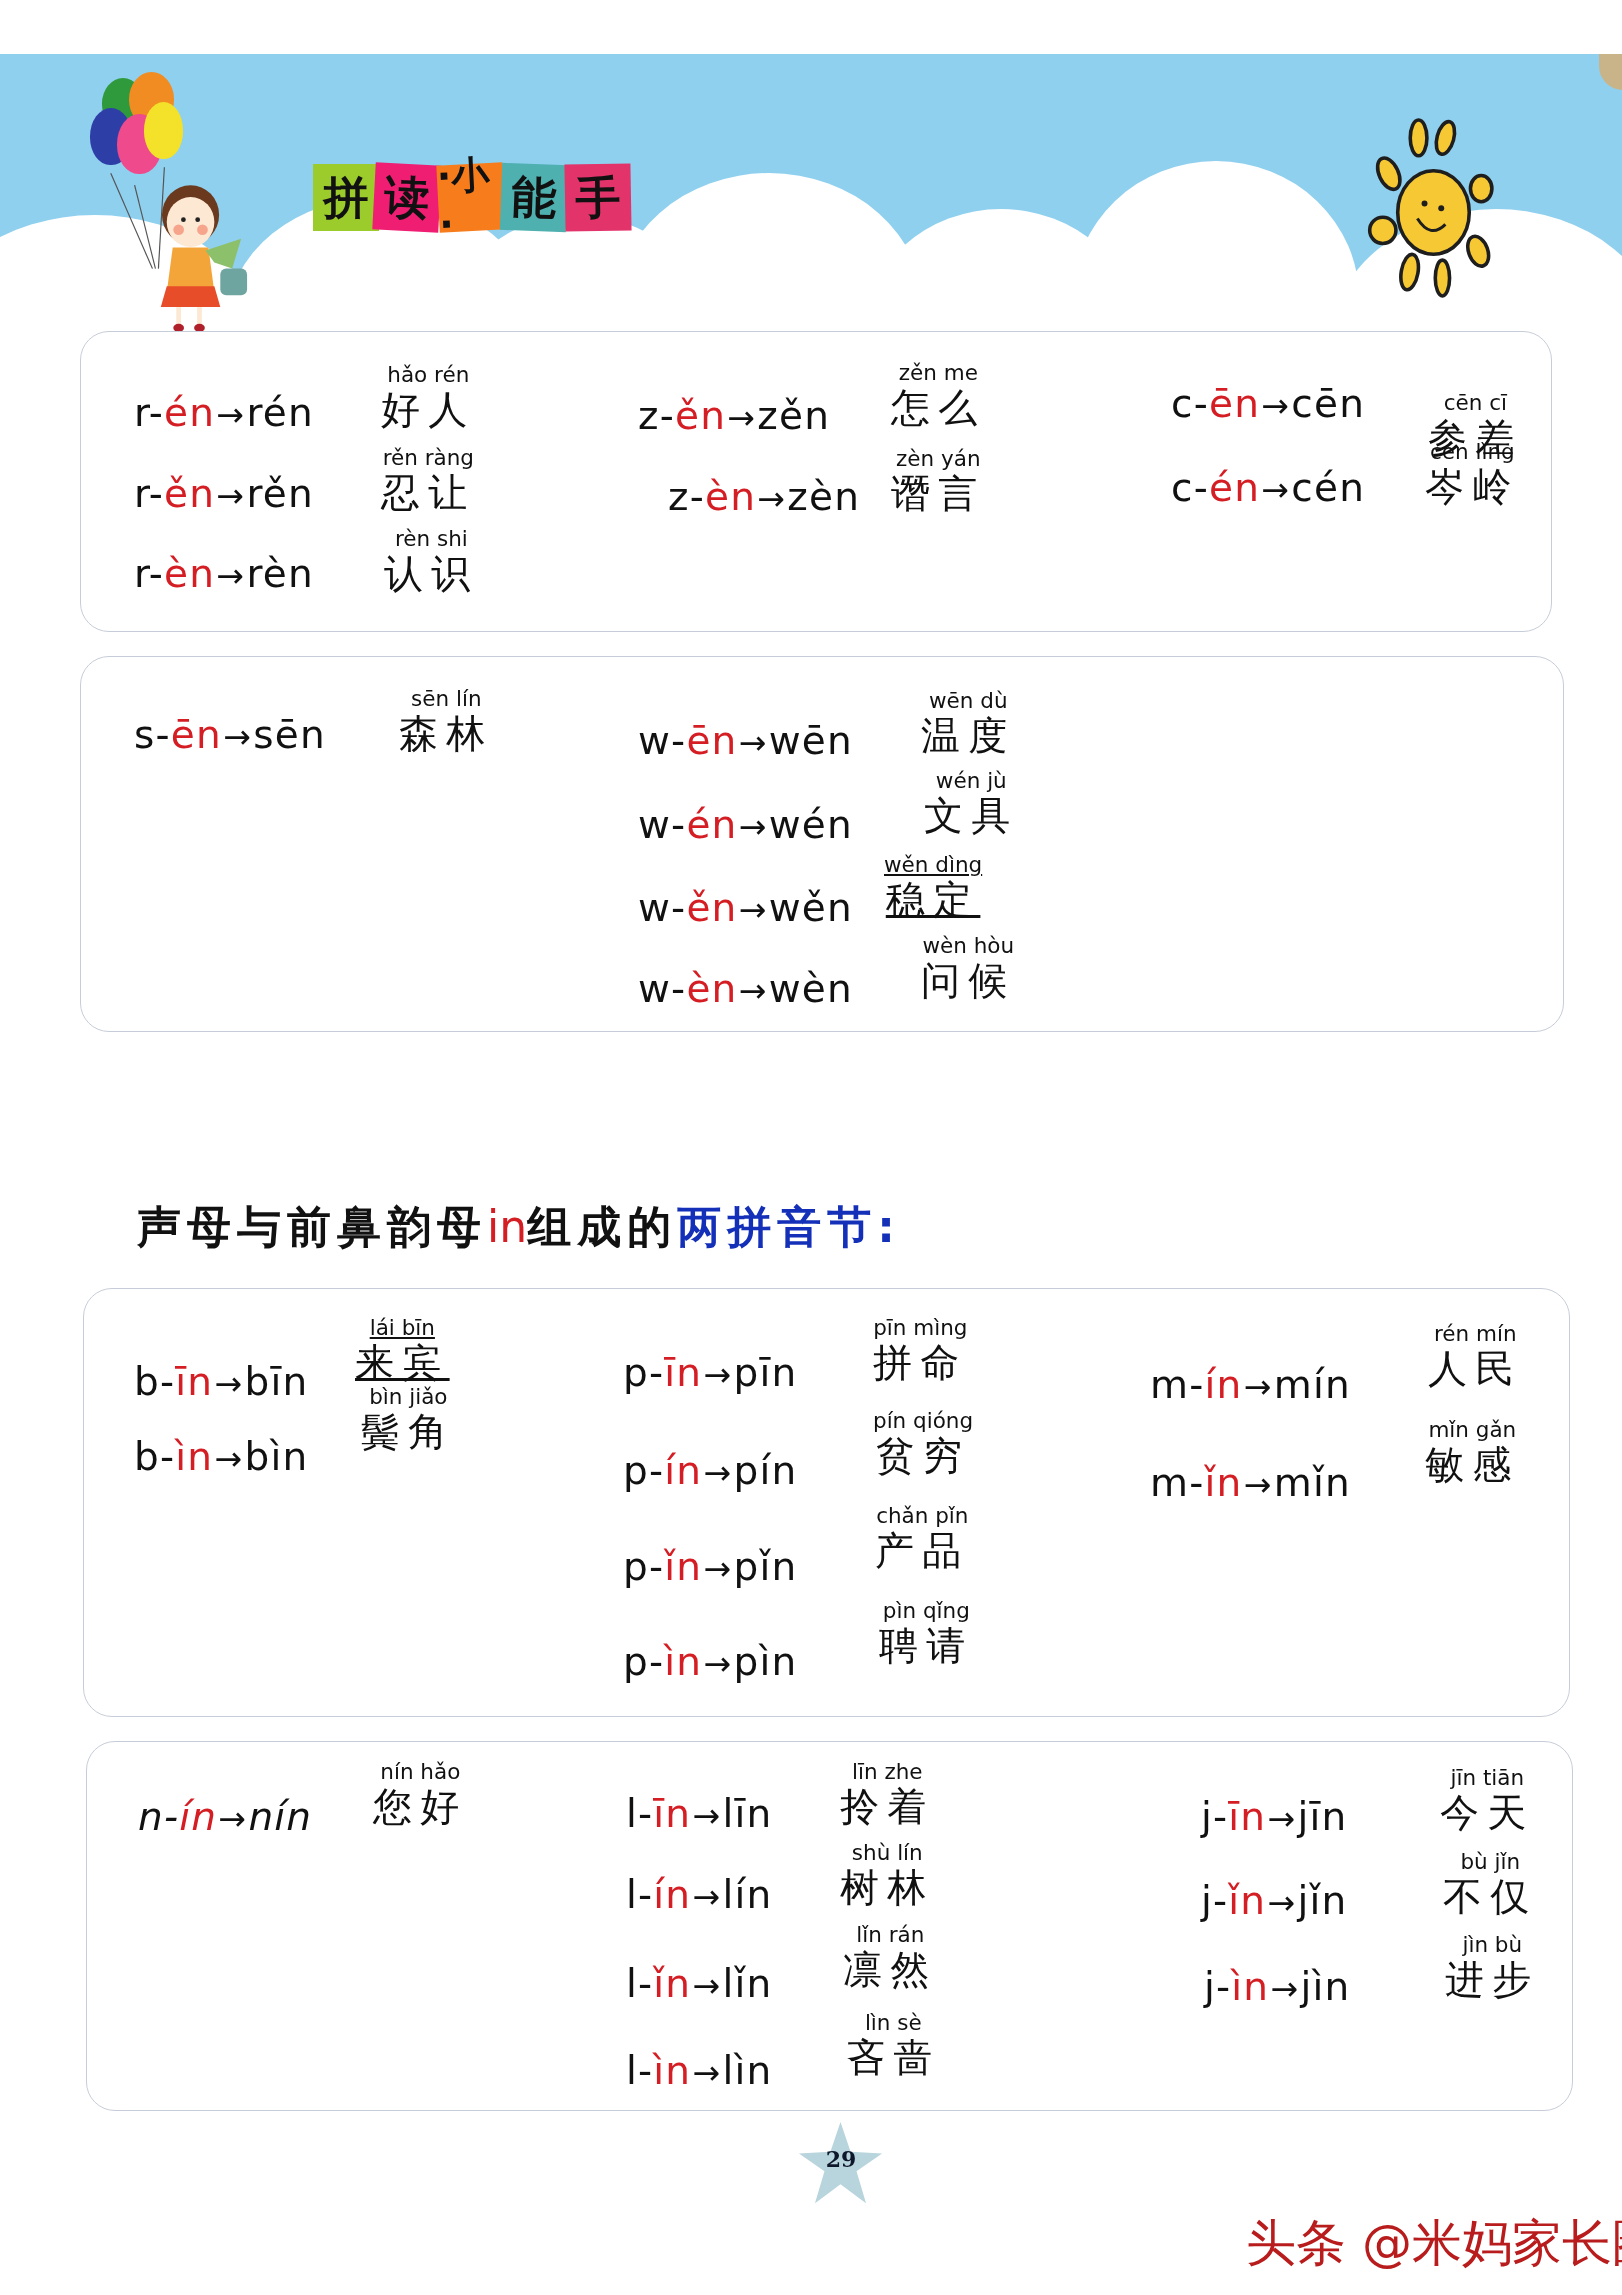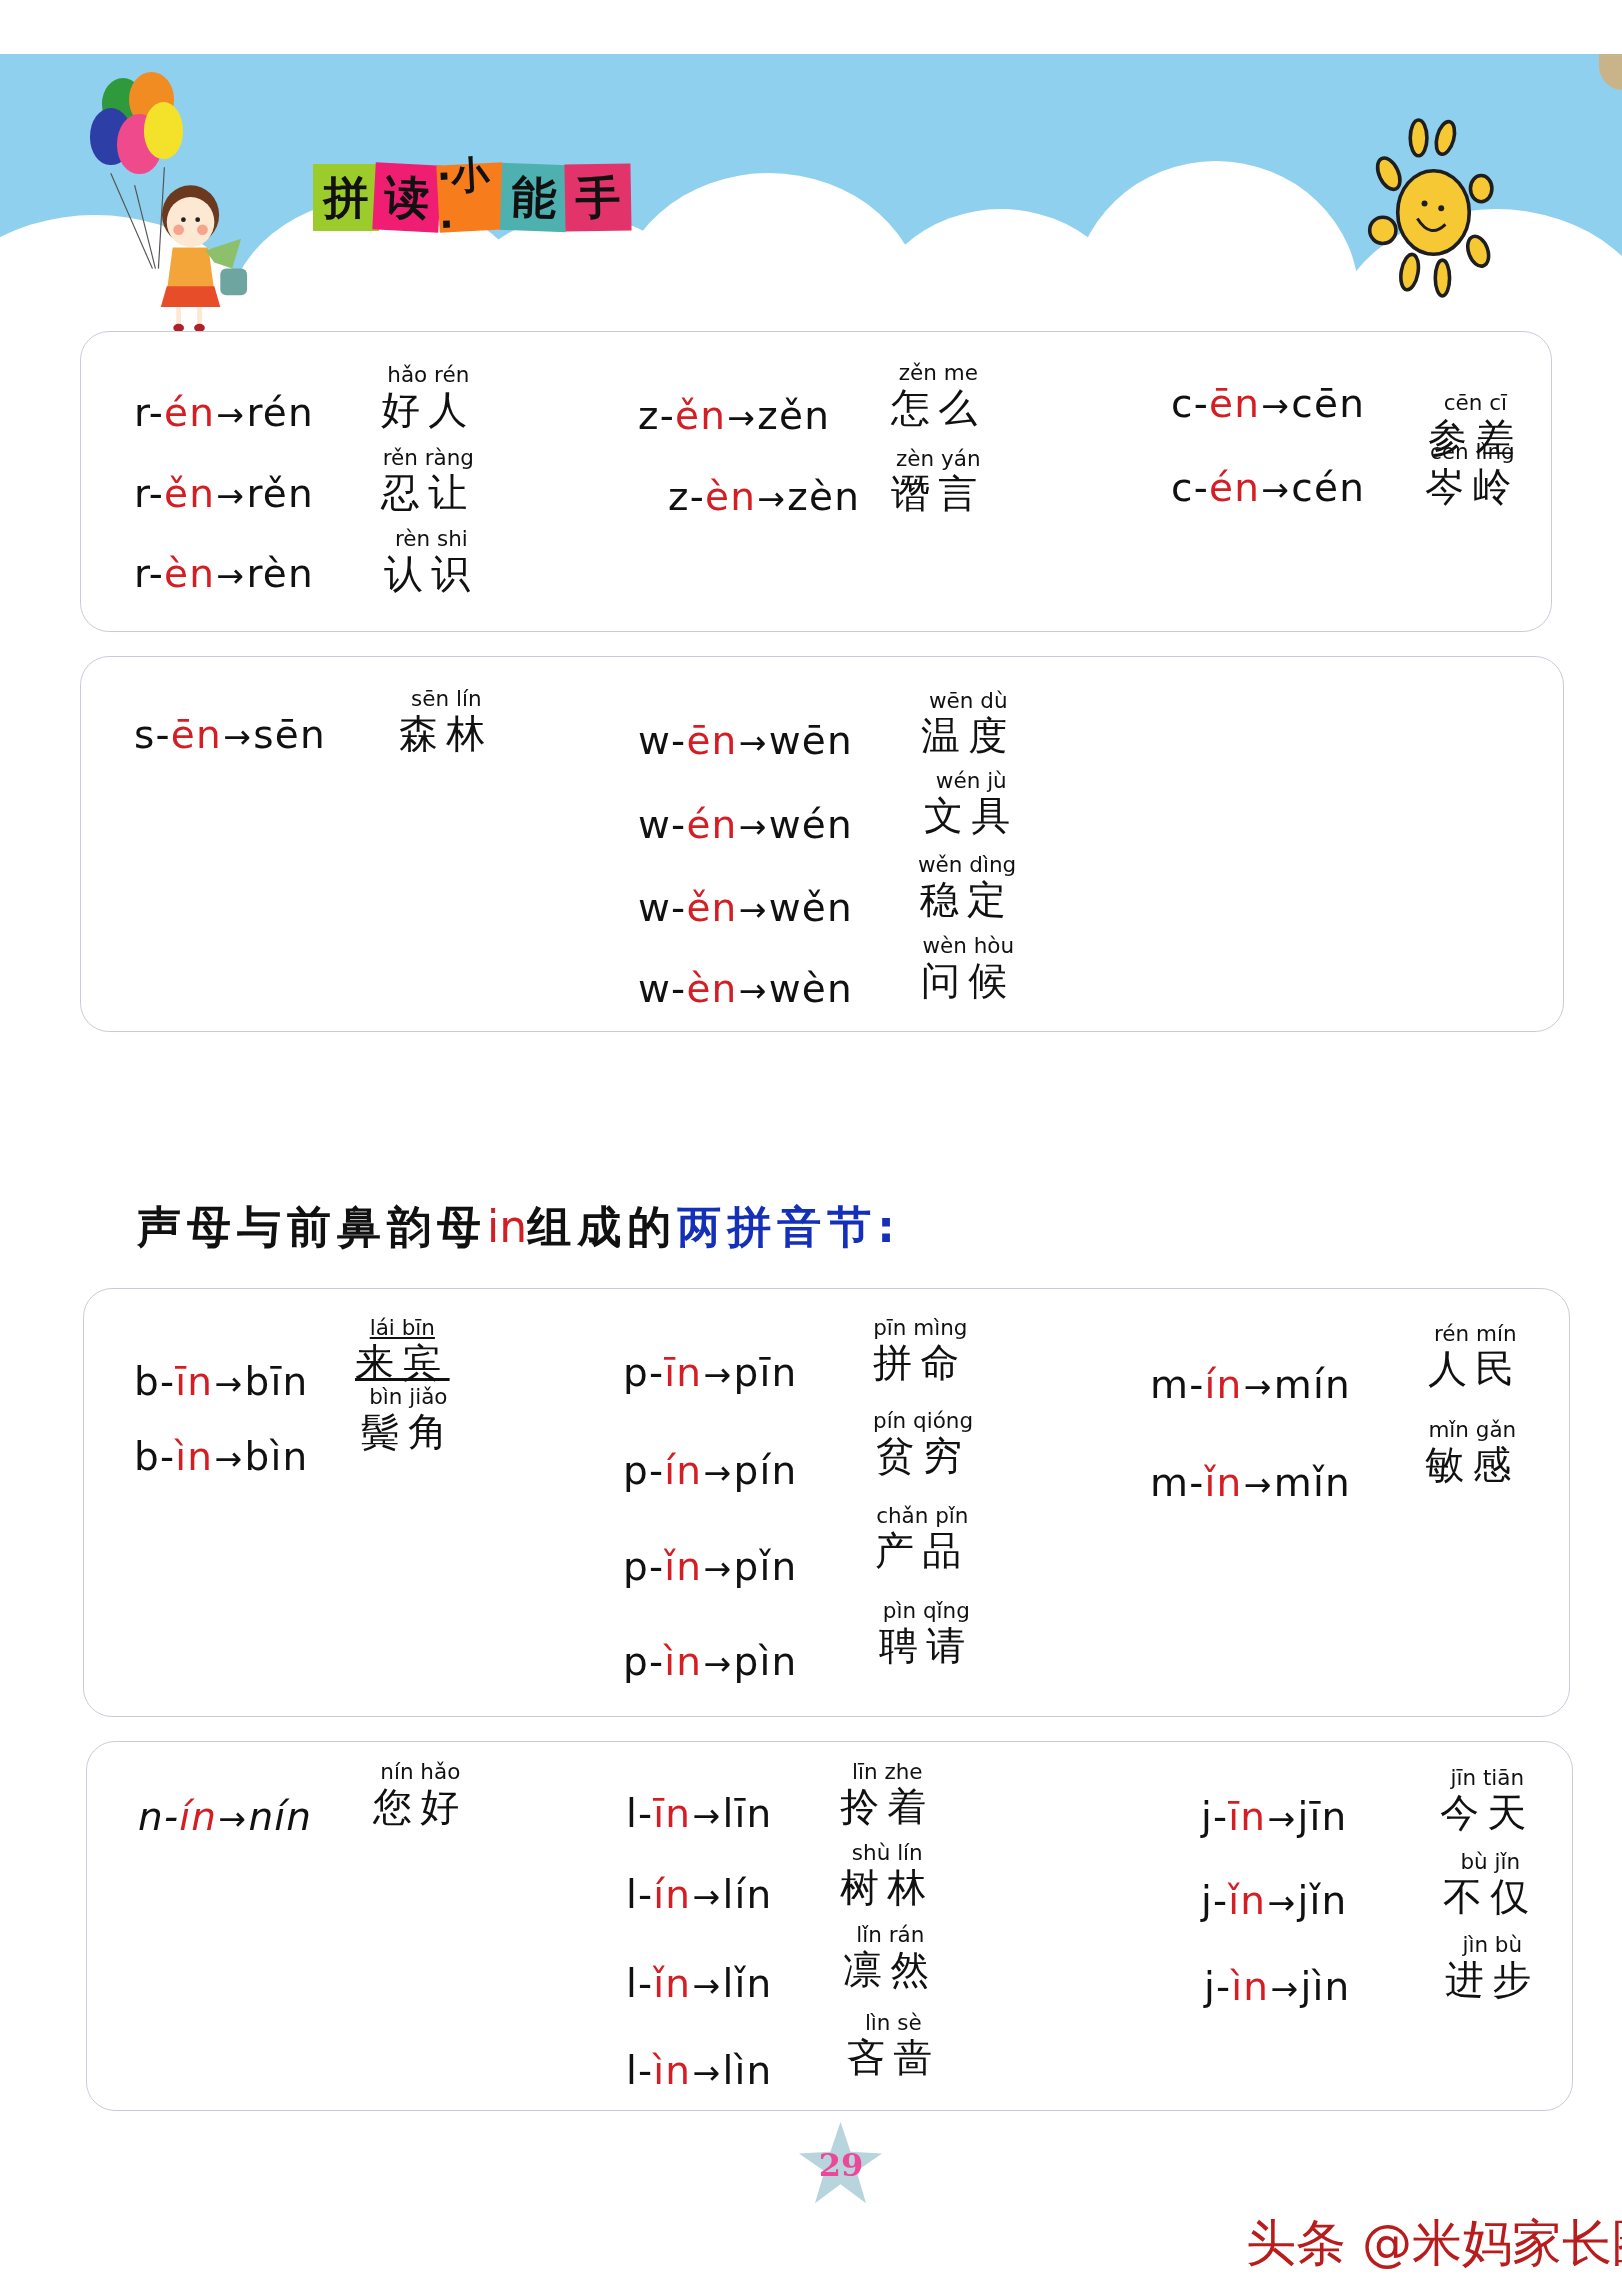--- a/index.html
+++ b/index.html
@@ -39,21 +39,21 @@
   .word .hz { display: block; font-family: "DejaVu Serif", serif; font-size: 39px; line-height: 1; letter-spacing: 8.3px; color: #111; margin-top: 4.8px; white-space: nowrap; }
 
   
   .section-heading { position: absolute; left: 137px; top: 1198px; font-size: 44px; font-weight: bold; letter-spacing: 6px; white-space: nowrap; }
   .section-heading .c-black { color: #111; }
   .section-heading .c-red { color: #d41e24; font-weight: normal; letter-spacing: 0; }
   .section-heading .c-blue { color: #1430b8; }
 
   
   .page-star { position: absolute; left: 796px; top: 2119px; width: 89px; height: 89px; }
-  .page-num { position: absolute; left: 817px; top: 2146px; width: 48px; text-align: center; font-family: "DejaVu Serif", serif; font-weight: bold; font-size: 32px; color: #ec4899; }
+  .page-num { position: absolute; left: 817px; top: 2146px; width: 48px; text-align: center; font-family: "DejaVu Serif", serif; font-weight: bold; font-size: 22px; color: #0f172a; }
   .watermark { position: absolute; left: 1246px; top: 2210px; font-size: 50px; color: #b91c1c; white-space: nowrap;
     text-shadow: 1.2px 1.2px 0 #ffffff, -1.2px -1.2px 0 #ffffff; }
 </style>
 </head>
 <body>
 
 <div class="banner">
   <div class="sky"></div>
 
   <div class="cloud" style="left:-72px; top:161px; width:334px; height:250px;"></div>
@@ -206,21 +206,21 @@
   <div class="formula"><span>w</span><span>-</span><span class="final">én</span><span class="arrow">→</span><span>wén</span></div>
 </div>
 <div class="word" style="left:924px; top:770px;">
     <span class="py">wén jù</span>
     <span class="hz">文具</span>
   </div>
 
 <div class="entry" style="left:638px; top:888px;">
   <div class="formula"><span>w</span><span>-</span><span class="final">ěn</span><span class="arrow">→</span><span>wěn</span></div>
 </div>
-<div class="word" style="left:918px; top:854px;">
+<div class="word" style="left:884px; top:854px;text-decoration:underline;">
     <span class="py">wěn dìng</span>
     <span class="hz">稳定</span>
   </div>
 
 <div class="entry" style="left:638px; top:969px;">
   <div class="formula"><span>w</span><span>-</span><span class="final">èn</span><span class="arrow">→</span><span>wèn</span></div>
 </div>
 <div class="word" style="left:921px; top:935px;">
     <span class="py">wèn hòu</span>
     <span class="hz">问候</span>

